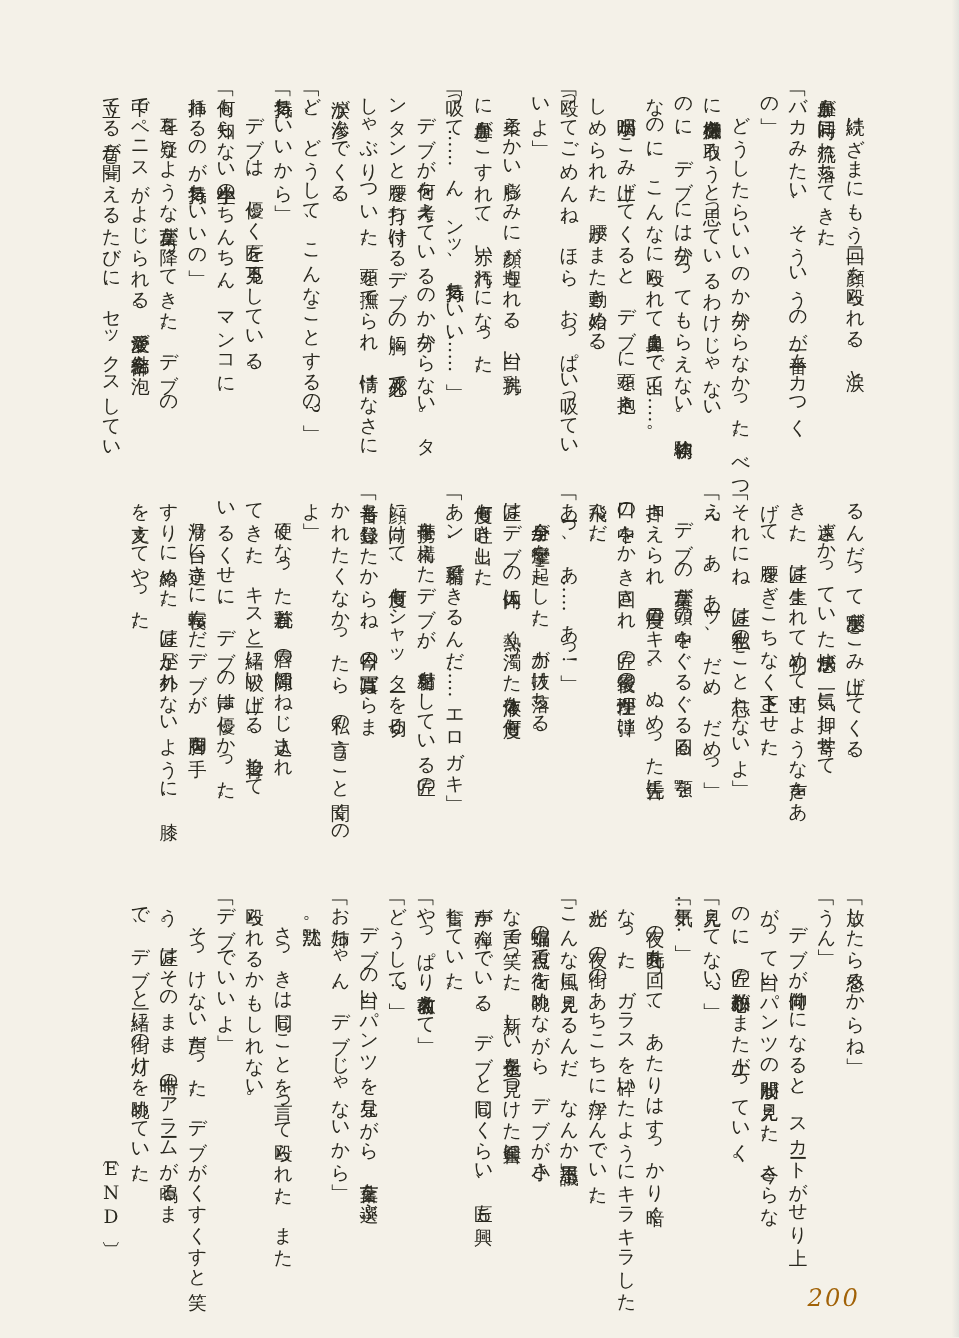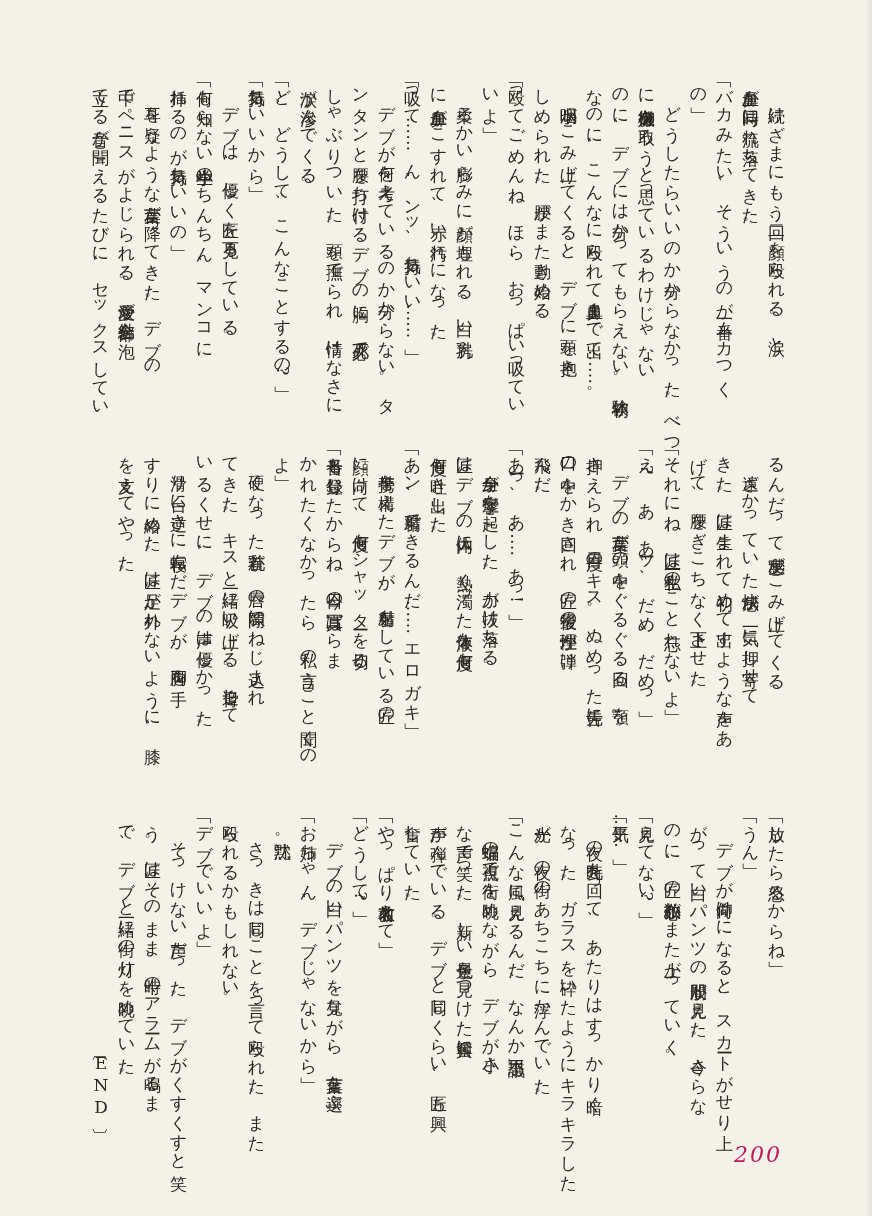--- a/index.html
+++ b/index.html
@@ -45,26 +45,26 @@
   .tline { height: 100%; }
   
   .end-line {
     text-align: end;
     padding-bottom: 42px;
     text-orientation: upright;
     letter-spacing: 2px;
   }
   .page-number {
     position: absolute;
-    top: 1142px;
+    top: 1168px;
     right: 90px;
     font-size: 22px;
     font-style: italic;
     letter-spacing: 2px;
-    color: #be185d;
+    color: #a16207;
   }
 </style>
 </head>
 <body>
 
 <div class="scan-edge"></div>
 
 <section class="vblock vblock-1"><div class="tline">　続けざまにもう二回、顔を殴られる。涙と</div><div class="tline">鼻血が同時に流れ落ちてきた。</div><div class="tline">「バカみたい、そういうのが一番ムカつく</div><div class="tline">の」</div><div class="tline">　どうしたらいいのか分からなかった。べつ</div><div class="tline">に御機嫌を取ろうと思っているわけじゃない</div><div class="tline">のに、デブには分かってもらえない。初体験</div><div class="tline">なのに、こんなに殴られて鼻血まで出て……。</div><div class="tline">　嗚咽がこみ上げてくると、デブに頭を抱き</div><div class="tline">しめられた。腰がまた動き始める。</div><div class="tline">「殴ってごめんね。ほら、おっぱい吸ってい</div><div class="tline">いよ」</div><div class="tline">　柔らかい膨らみに顔が埋もれる。白い乳房</div><div class="tline">に鼻血がこすれて、赤い汚れになった。</div><div class="tline">「吸って……ん、ンッ、気持ちいい……」</div><div class="tline">　デブが何を考えているのか分からない。タ</div><div class="tline">ンタンと腰を打ち付けるデブの胸に、必死で</div><div class="tline">しゃぶりついた。頭を撫でられ、情けなさに</div><div class="tline">涙が滲んでくる。</div><div class="tline">「ど、どうして、こんなことするの?」</div><div class="tline">「気持ちいいから」</div><div class="tline">　デブは、優しく匠を見下ろしている。</div><div class="tline">「何も知らない小学生のちんちん、マンコに</div><div class="tline">挿れるのが気持ちいいの」</div><div class="tline">　耳を疑うような言葉が降ってきた。デブの</div><div class="tline">中でペニスがよじられる。愛液が結合部を泡</div><div class="tline">立てる音が聞こえるたびに、セックスしてい</div></section>
 
 <section class="vblock vblock-2"><div class="tline">るんだって実感がこみ上げてくる。</div><div class="tline">　遠ざかっていた快感が、一気に押し寄せて</div><div class="tline">きた。匠は生まれて初めて出すような声をあ</div><div class="tline">げて、腰をぎこちなく上下させた。</div><div class="tline">「それにね、匠は一生私のこと忘れないよ」</div><div class="tline">「え?　あ、あーッ、だめ、だめっ」</div><div class="tline">　デブの言葉が頭の中をぐるぐる回る。顎を</div><div class="tline">押さえられ、二度目のキス。ぬめった舌先に</div><div class="tline">口の中をかき回され、匠の最後の理性が弾け</div><div class="tline">飛んだ。</div><div class="tline">「あーっ、あ……あっ!」</div><div class="tline">　全身が痙攣を起こした。力が抜け落ちる。</div><div class="tline">匠はデブの体内に、熱く濁った体液を何度も</div><div class="tline">何度も吐き出した。</div><div class="tline">「あン、射精できるんだ……エロガキ」</div><div class="tline">　携帯を構えたデブが、射精をしている匠の</div><div class="tline">顔に向けて、何度もシャッターを切る。</div><div class="tline">「番号も登録したからね。今日の写真ばらま</div><div class="tline">かれたくなかったら、私の言うこと聞くの</div><div class="tline">よ」</div><div class="tline">　硬くなった乳首が、唇の隙間にねじ込まれ</div><div class="tline">てきた。キスと一緒に吸い上げる。脅迫して</div><div class="tline">いるくせに、デブの声は優しかった。</div><div class="tline">　滑り台に逆さに寝転んだデブが、両脚を手</div><div class="tline">すりに絡めた。匠は足が外れないように、膝</div><div class="tline">を支えてやった。</div></section>

